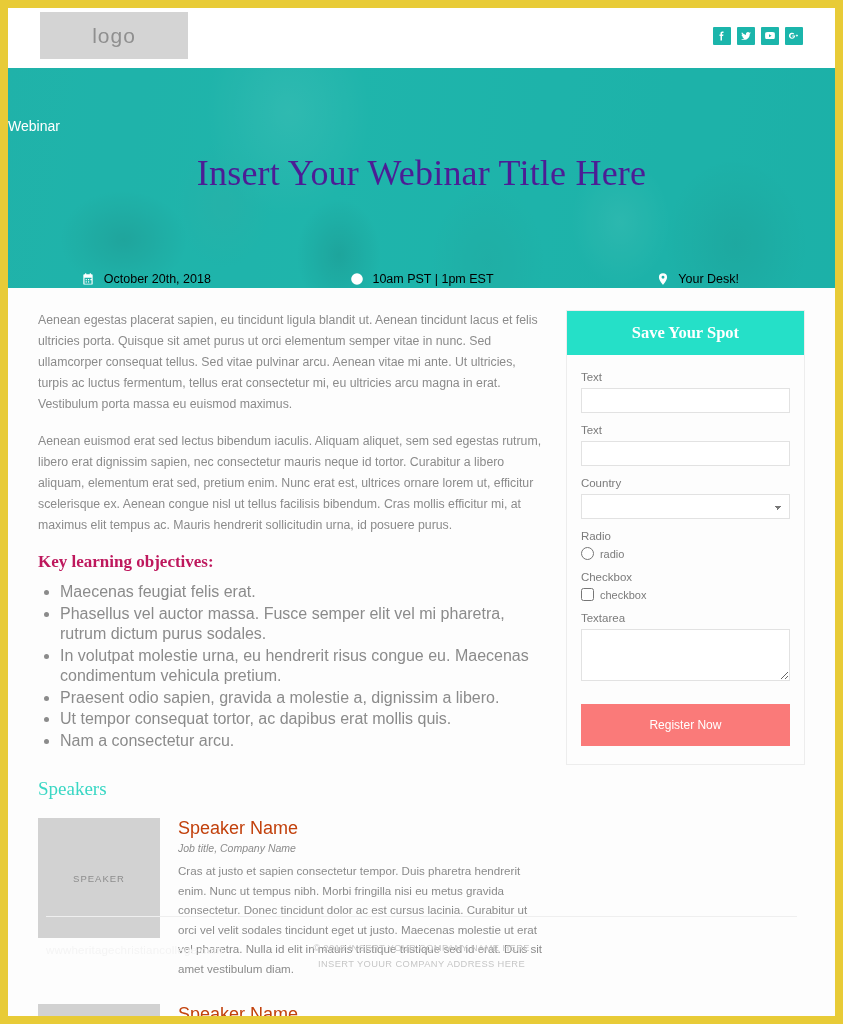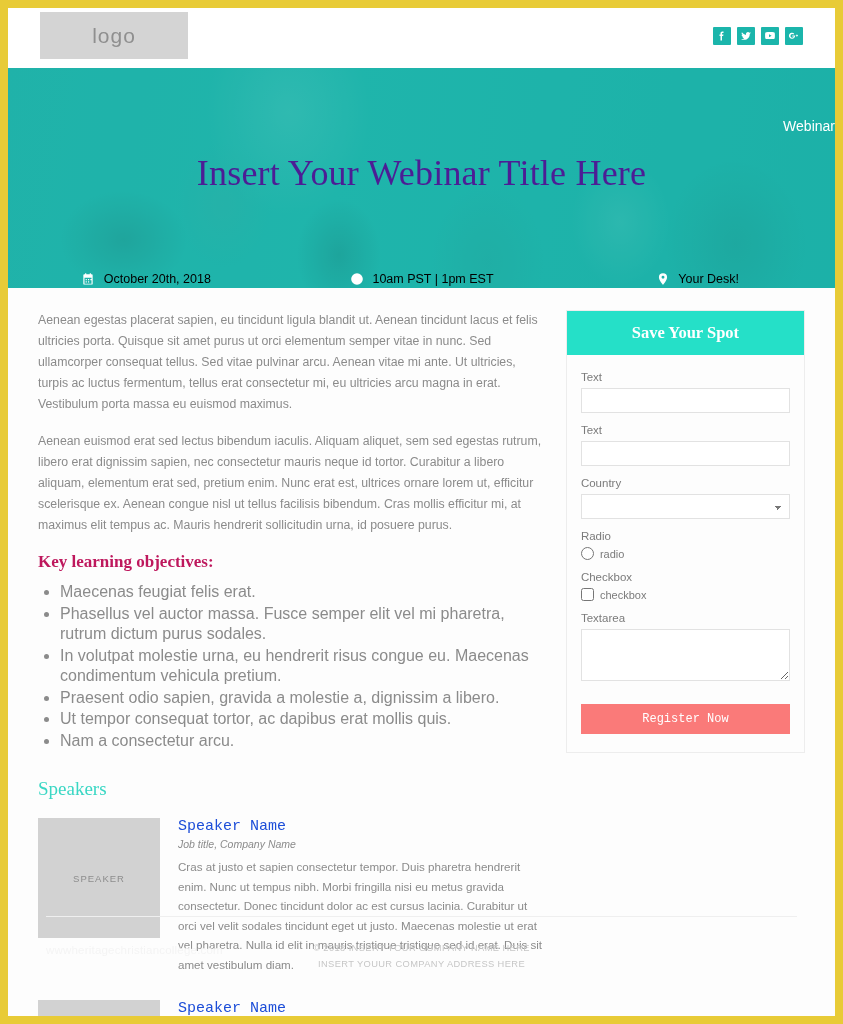--- a/index.html
+++ b/index.html
@@ -65,22 +65,22 @@
       radial-gradient(ellipse 60px 80px at 40% 85%, rgba(25,110,106,.5), transparent 70%),
       radial-gradient(ellipse 80px 110px at 58% 88%, rgba(40,150,142,.4), transparent 70%),
       radial-gradient(ellipse 70px 90px at 74% 70%, rgba(120,210,200,.35), transparent 70%),
       radial-gradient(ellipse 100px 120px at 88% 80%, rgba(30,130,124,.45), transparent 70%),
       radial-gradient(ellipse 120px 150px at 34% 20%, rgba(150,220,212,.3), transparent 70%),
       linear-gradient(100deg, #22b0a7 0%, #1fb5ab 40%, #1aada4 100%);
   }
   .hero-tint { position: absolute; inset: 0; background: rgba(31,181,171,.55); }
   .hero-inner { position: relative; height: 100%; }
   .hero-eyebrow {
-    position: absolute; top: 50px; left: 0; right: 0;
-    text-align: right;
+    position: absolute; top: 50px; left: 0; right: 16px;
+    text-align: left;
     color: #ffffff;
     font-size: 14px;
   }
   .hero-title {
     position: absolute; top: 68px; left: 0; right: 0;
     text-align: center;
     color: #4c1d95;
     font-family: "Liberation Serif", serif;
     font-size: 36px;
     font-weight: normal;
@@ -144,23 +144,23 @@
     width: 122px; height: 120px;
     background: #d2d2d2;
     flex: 0 0 122px;
     display: flex; align-items: center; justify-content: center;
     color: #8d8d8d;
     font-size: 9.5px;
     letter-spacing: 1px;
   }
   .speaker-body { flex: 1; }
   .speaker-name {
-    color: #1d4ed8;
-    font-family: Liberation Mono, monospace;
-    font-size: 15px;
+    color: #c2410c;
+    font-family: Liberation Sans, sans-serif;
+    font-size: 18px;
     font-weight: normal;
     margin: 0 0 3px 0;
   }
   .speaker-role {
     color: #8b8b8b;
     font-size: 10.5px;
     font-style: italic;
     margin: 0 0 7px 0;
   }
   .speaker-bio {
@@ -223,26 +223,26 @@
     border: 1px solid #e2e2e2;
     background: #ffffff;
     font-family: "Liberation Sans", sans-serif;
     font-size: 11px;
     padding: 4px 6px;
     color: #555;
     resize: vertical;
     display: block;
   }
   .register-btn {
-    width: 100%; height: 30px;
+    width: 100%; height: 42px;
     margin-top: 12px;
     background: #fa7a79;
     border: none;
     color: #ffffff;
-    font-family: Liberation Mono, monospace;
+    font-family: Liberation Sans, sans-serif;
     font-size: 12px;
     cursor: pointer;
   }
 
   
   .footer {
     position: absolute;
     left: 0; right: 0; bottom: 0;
     height: 100px;
   }

